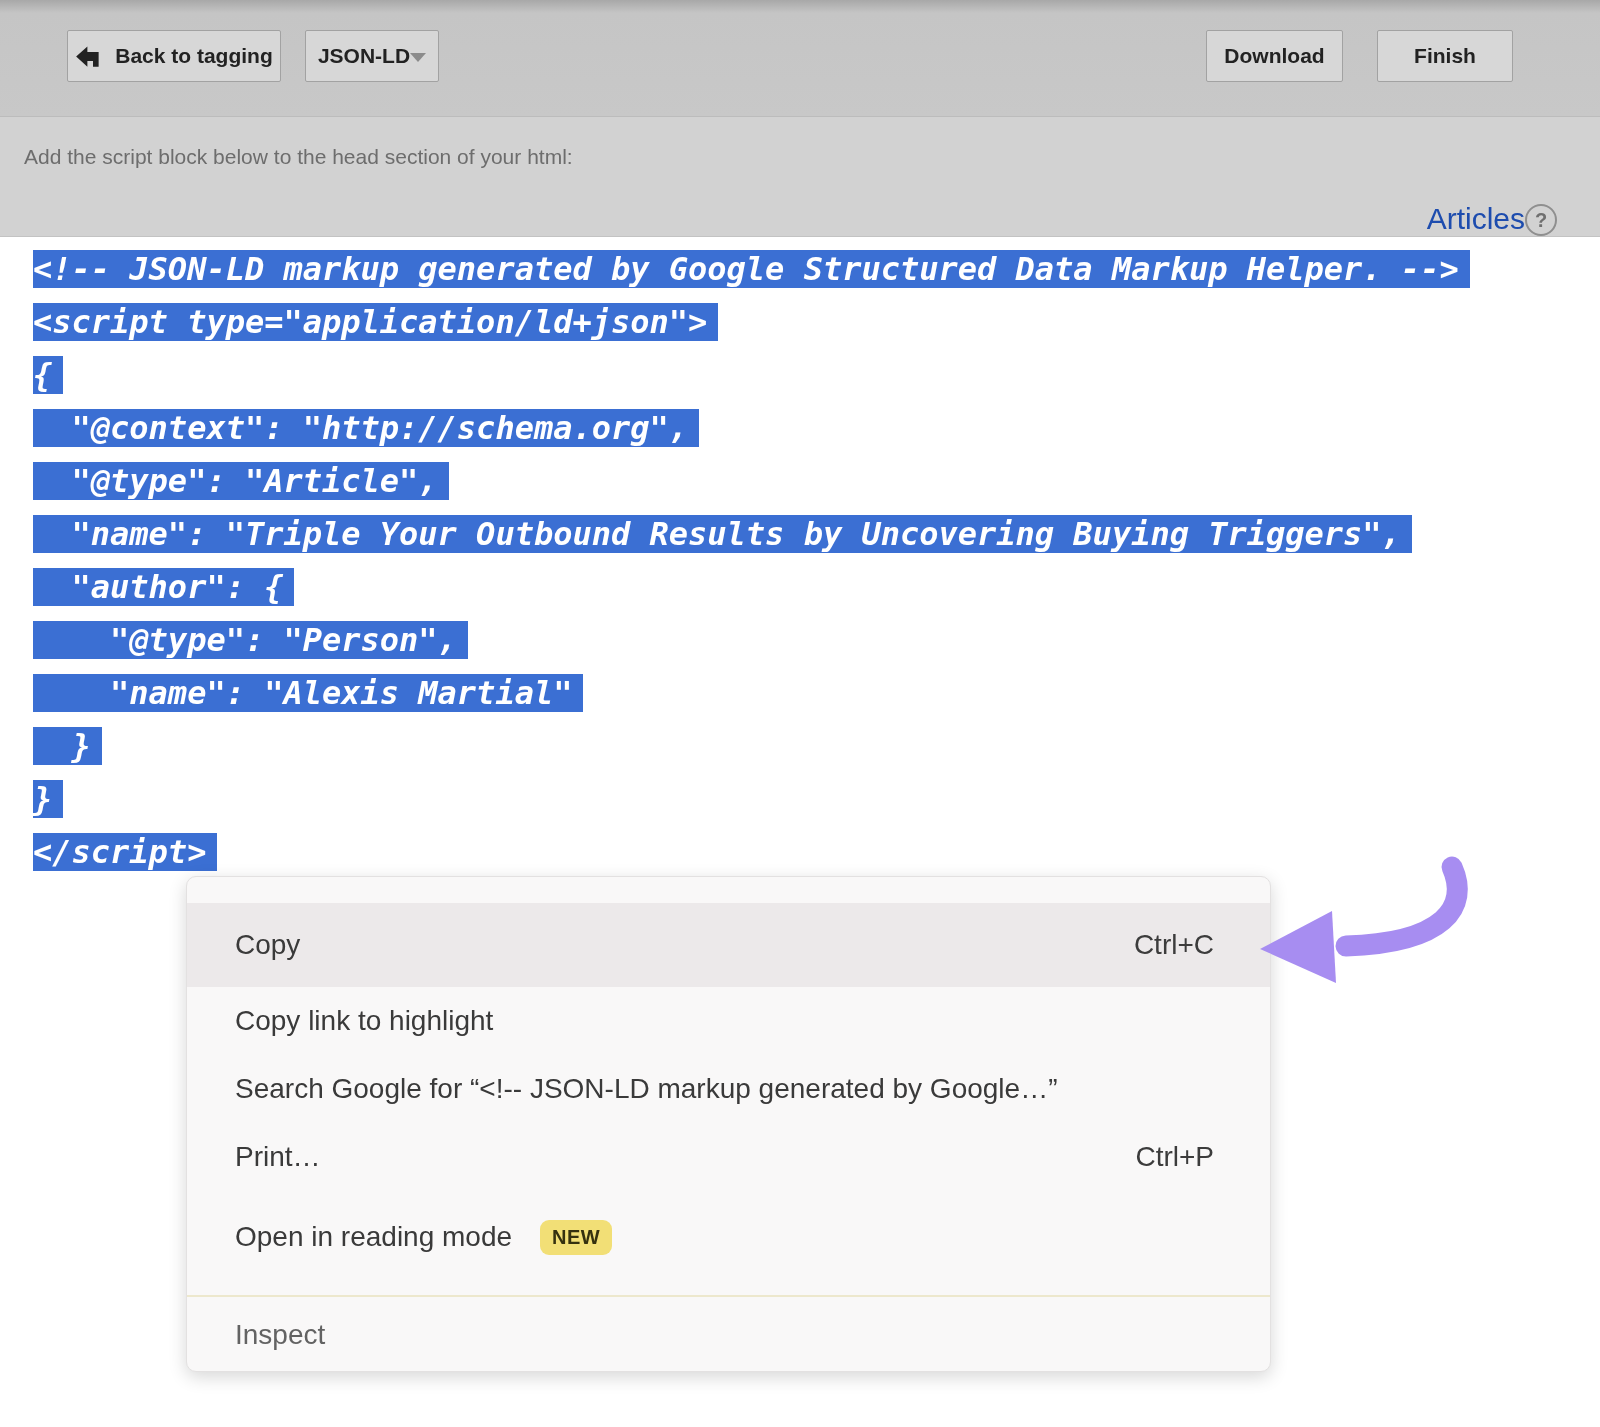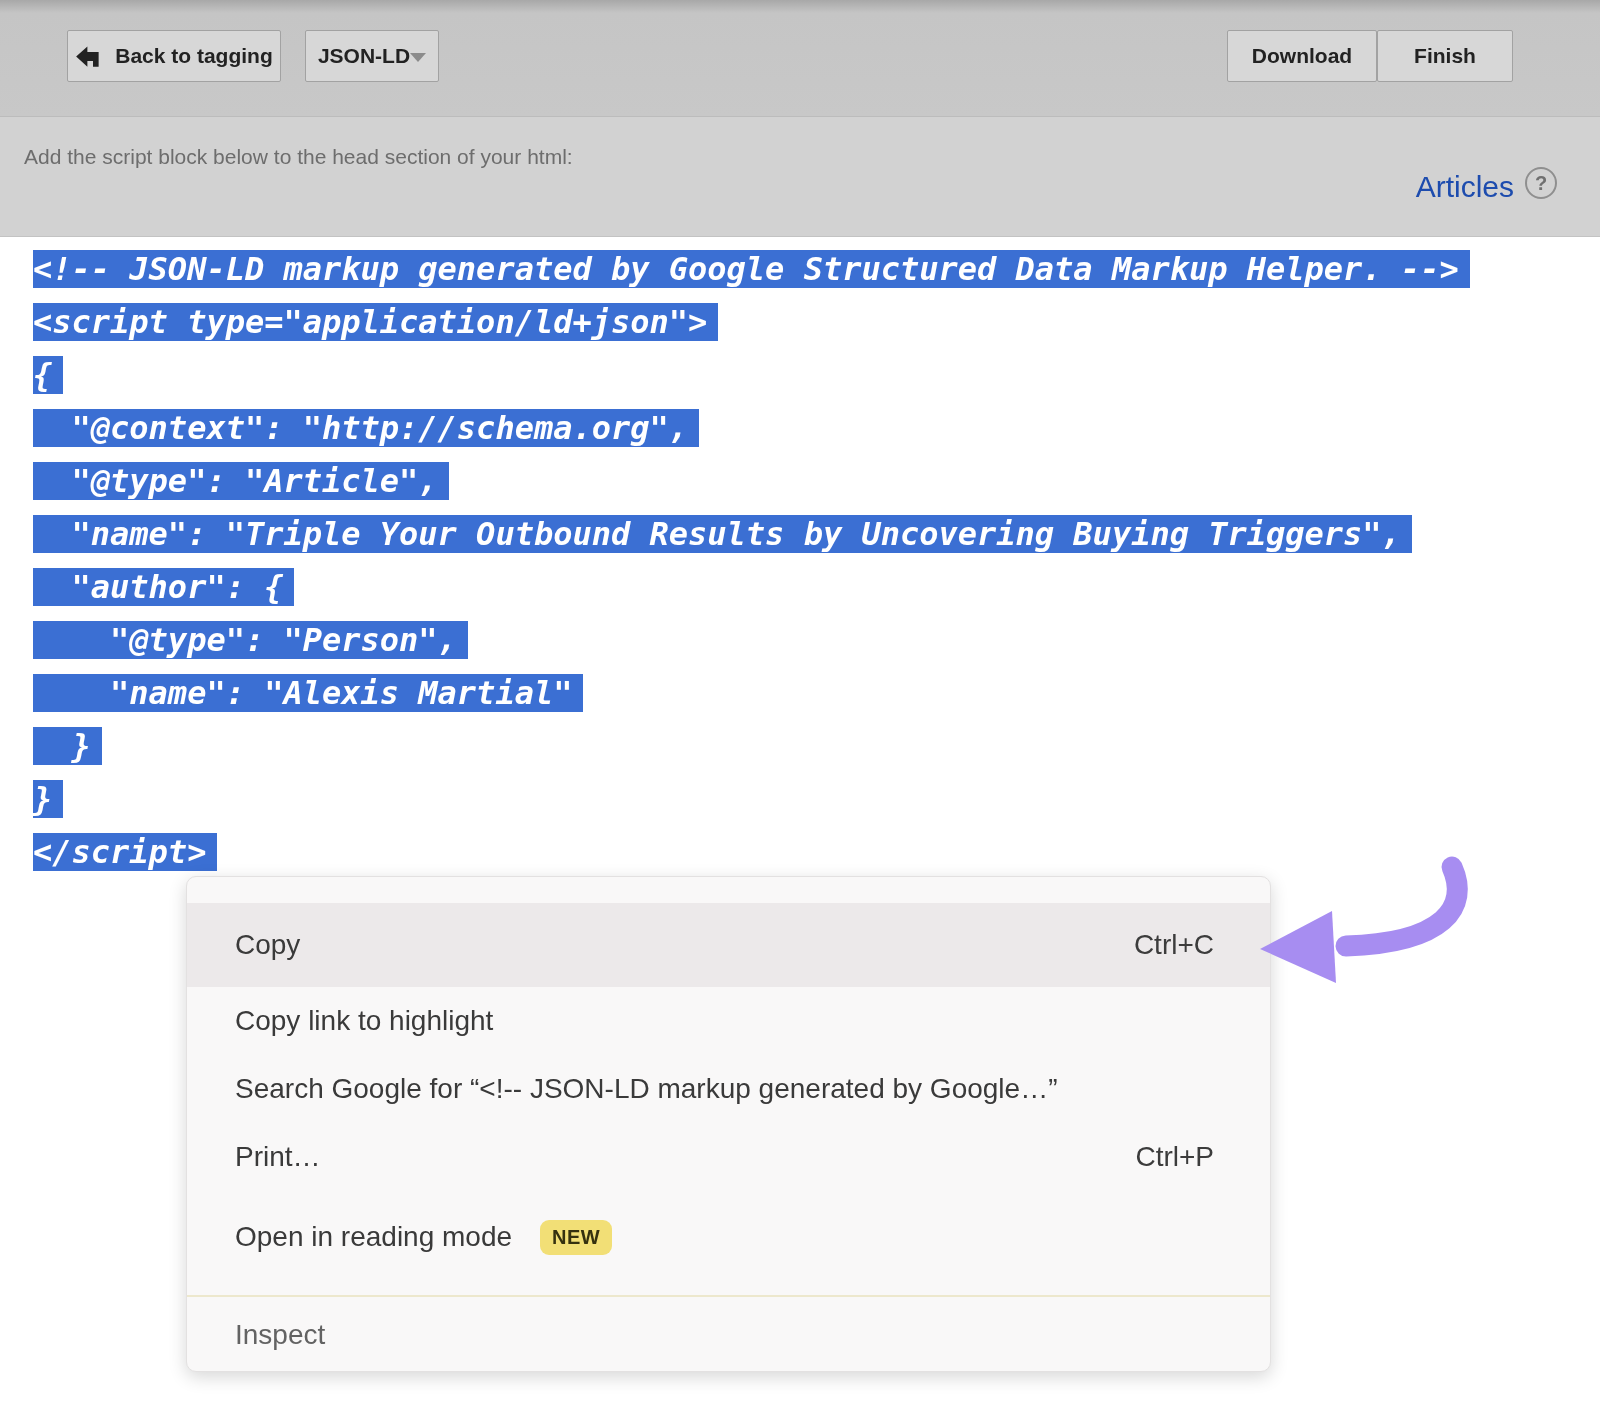--- a/index.html
+++ b/index.html
@@ -22,31 +22,31 @@
     display:flex;align-items:center;justify-content:center;cursor:default;
   }
   .btn-back{margin-left:67px;width:214px;gap:13px}
   .btn-back svg{flex:0 0 auto}
   .btn-format{margin-left:24px;width:134px;}
   .caret-down{
     width:0;height:0;border-left:8px solid transparent;border-right:8px solid transparent;
     border-top:9px solid #8b8b8b;margin-top:3px;
   }
   .tb-spacer{flex:1}
-  .btn-download{width:150px}
-  .btn-finish{margin-right:87px;width:136px}
+  .btn-download{width:137px}
+  .btn-finish{margin-left:34px;margin-right:87px;width:136px}
 
   
   .band2{
     height:120px;box-sizing:border-box;background:#d2d2d2;border-bottom:1px solid #c3c3c3;
     display:flex;justify-content:space-between;padding:18px 0 0 24px;
   }
   .hdr-title{font-size:29px;font-weight:bold;color:#2f2f2f;letter-spacing:.2px}
   .hdr-sub{font-size:21px;color:#6d6d6d;margin-top:10px}
-  .articles-wrap{display:flex;align-items:center;gap:11px;margin-right:43px;padding-top:2px}
+  .articles-wrap{display:flex;align-items:flex-end;margin-right:43px;padding-top:2px}
   .articles-link{font-size:30px;color:#1d4cae;text-decoration:none;cursor:pointer}
   .help-circle{
     width:28px;height:28px;border:2px solid #8f8f8f;border-radius:50%;
     color:#6f6f6f;font-size:20px;font-weight:bold;line-height:28px;text-align:center;
     margin-top:-7px;background:transparent;
   }
 
   
   .content{position:relative;height:1188px;background:#fff}
 

